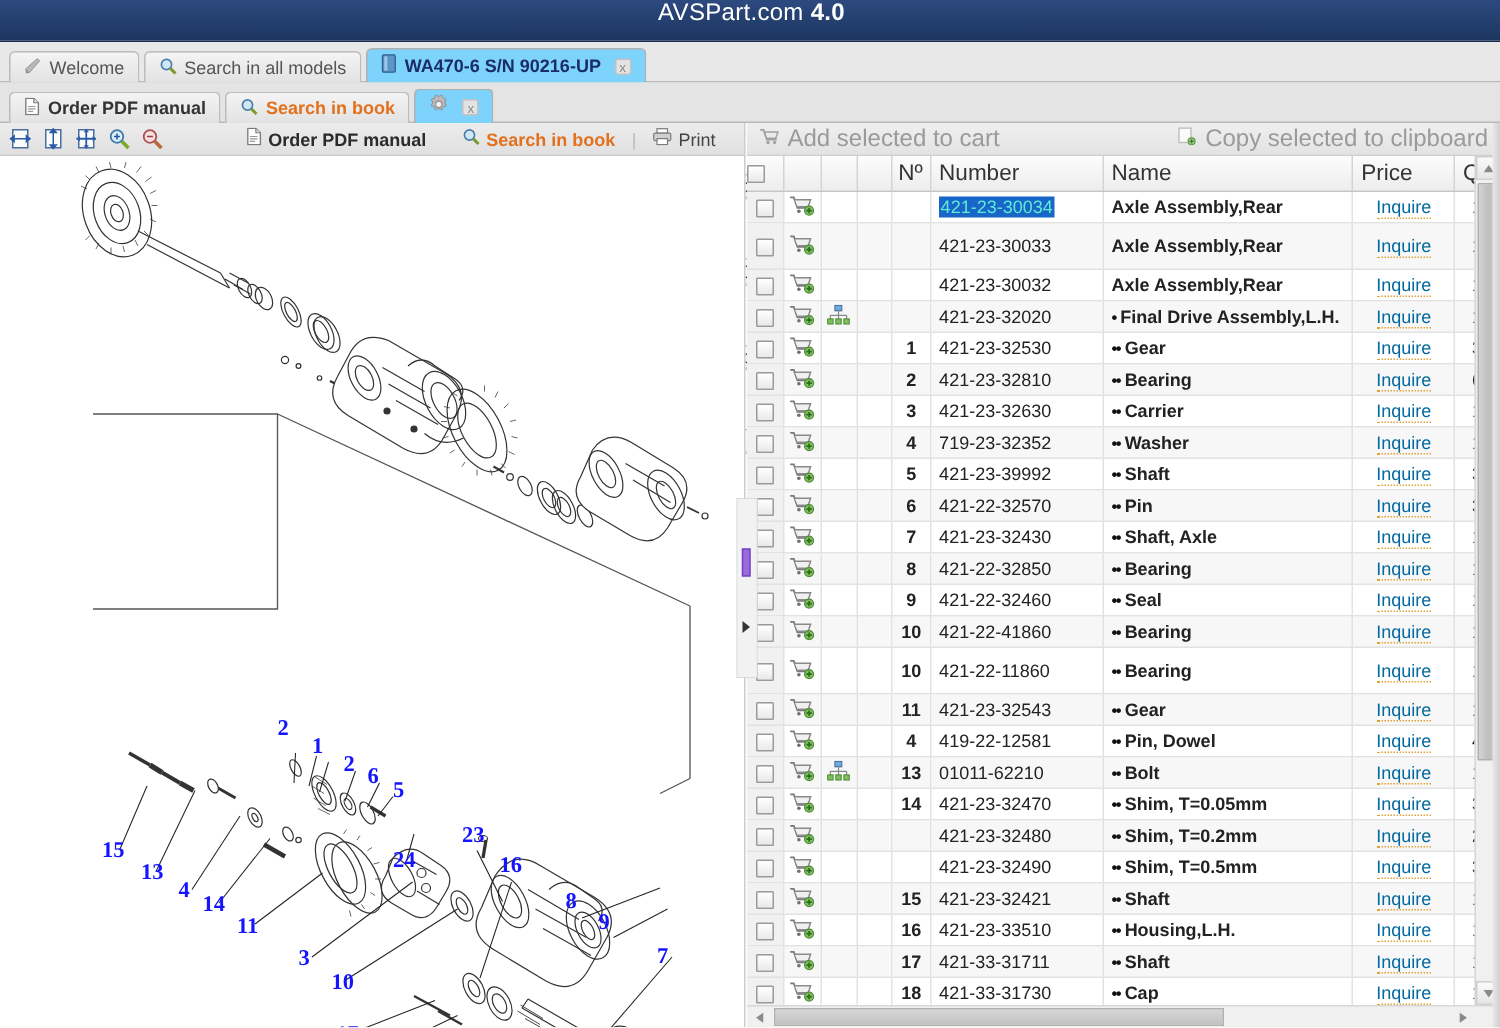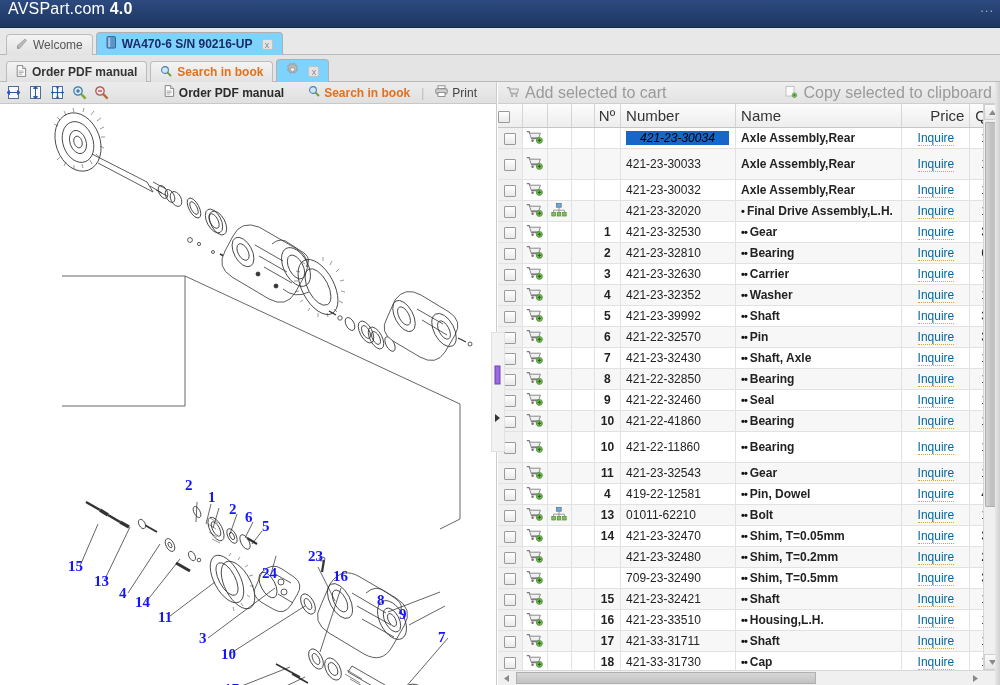--- a/index.html
+++ b/index.html
@@ -10,23 +10,24 @@
     font-family: "Liberation Sans", sans-serif;
     font-size: 12px;
     background: #ffffff;
   }
   #app { position: relative; width: 1000px; height: 685px; overflow: hidden; }
 
   
   .topbar {
     height: 28px;
     background: linear-gradient(to bottom, #2d4a80 0%, #24406f 50%, #1d3660 100%);
-    display: flex; align-items: flex-start;
+    display: flex; align-items: center;
     padding: 0 6px 0 8px;
     border-bottom: 1px solid #16284a;
+    flex-direction: column;
   }
   .brand {
     color: #ffffff; font-size: 16px; letter-spacing: .2px;
     font-family: "Liberation Sans", sans-serif;
     white-space: nowrap;
   }
   .brand b { font-weight: bold; }
   .topbar-spacer { flex: 1; }
   .tb-btn {
     background: linear-gradient(to bottom,#fefefe,#f1f1f1);
@@ -179,21 +180,21 @@
   .c-name { width: 152px; font-weight: bold; }
   .c-price { width: 62px; text-align: center; }
   .c-qty { width: 26px; text-align: center; color: #4b2a5a; }
   .chkbox {
     width: 12px; height: 12px; display: inline-block;
     border: 1px solid #9a9a9a;
     background: linear-gradient(to bottom,#ffffff,#e9e9e9);
     border-radius: 1px; cursor: pointer; vertical-align: middle;
   }
   .numsel {
-    background: #1766c8; color: #000000; padding: 0 14px; font-style: italic;
+    background: #1766c8; color: #5eead4; padding: 0 1px;
   }
   .inquire {
     color: #0369a1; text-decoration: none;
     border-bottom: 1px dotted #e2a23a;
     cursor: pointer;
   }
   .bullets { color: #111; letter-spacing: -1px; margin-right: 3px; font-size: 11px;}
 
   
   .vscroll {
@@ -283,20 +284,29 @@
     <div class="tab">
       <span>
         <svg width="12" height="12" viewBox="0 0 12 12">
           <path d="M1 8 L9 1 L10.5 2.5 L3.5 10.5 Z" fill="#b9b9b9" stroke="#8f8f8f" stroke-width=".6"></path>
           <path d="M1 8 L3.5 10.5 L1.2 11 Z" fill="#8f8f8f"></path>
         </svg>
       </span>
       <span>Welcome</span>
     </div>
 
+    <div class="tab">
+      <span>
+        <svg width="12" height="12" viewBox="0 0 12 12">
+          <circle cx="5" cy="5" r="3.4" fill="#cfe6f5" stroke="#4a7ea8" stroke-width="1.1"></circle>
+          <path d="M7.6 7.6 L11 11" stroke="#7a9a2e" stroke-width="2"></path>
+        </svg>
+      </span>
+      <span>Search in all models</span>
+    </div>
 
     <div class="tab active">
       <span>
         <svg width="11" height="13" viewBox="0 0 11 13">
           <rect x="1" y="0.6" width="8.5" height="11.5" rx="1" fill="#5d95c9" stroke="#2f5e8c" stroke-width=".9"></rect>
           <rect x="2.2" y="1.6" width="2" height="9.5" fill="#9fc7e8"></rect>
         </svg>
       </span>
       <span>WA470-6 S/N 90216-UP</span>
       <span class="closebtn">x</span>
@@ -676,21 +686,21 @@
           </colgroup>
           <thead>
             <tr>
               <th class="c-chk"><span class="chkbox"></span></th>
               <th class="c-cart"></th>
               <th class="c-tree"></th>
               <th class="c-blank"></th>
               <th class="c-no" style="text-align:left;padding-left:4px">Nº</th>
               <th>Number</th>
               <th>Name</th>
-              <th style="text-align:right">Price</th>
+              <th style="text-align:left">Price</th>
               <th style="text-align:center">Qty</th>
             </tr>
           </thead>
           <tbody id="grid-body">
               <tr>
                 <td class="c-chk"><span class="chkbox"></span></td>
                 <td class="c-cart"><span><svg width="17" height="14" viewBox="0 0 17 14">
   <path d="M0.8 1.6 h2.4 l2.4 7 h7.2" stroke="#7a7a7a" stroke-width="1.2" fill="none"></path>
   <path d="M3.8 3.2 h10.6 l-1.6 4.6 h-7" stroke="#8a8a8a" stroke-width="1" fill="#f0f0f0"></path>
   <circle cx="6.6" cy="10.8" r="1.2" fill="#6f6f6f"></circle>
@@ -826,21 +836,21 @@
   <path d="M0.8 1.6 h2.4 l2.4 7 h7.2" stroke="#7a7a7a" stroke-width="1.2" fill="none"></path>
   <path d="M3.8 3.2 h10.6 l-1.6 4.6 h-7" stroke="#8a8a8a" stroke-width="1" fill="#f0f0f0"></path>
   <circle cx="6.6" cy="10.8" r="1.2" fill="#6f6f6f"></circle>
   <circle cx="11.6" cy="10.8" r="1.2" fill="#6f6f6f"></circle>
   <circle cx="13.4" cy="10.4" r="3" fill="#7dc05c" stroke="#4d8a36" stroke-width=".8"></circle>
   <path d="M13.4 8.6 v3.6 M11.6 10.4 h3.6" stroke="#2f6a22" stroke-width="1.1"></path>
                     </svg></span></td>
                 <td class="c-tree"></td>
                 <td class="c-blank"></td>
                 <td class="c-no">4</td>
-                <td class="c-num">421-23-32352</td>
+                <td class="c-num">719-23-32352</td>
                 <td class="c-name"><span class="bullets">••</span>Washer</td>
                 <td class="c-price"><span class="inquire">Inquire</span></td>
                 <td class="c-qty">1</td>
               </tr>
               <tr>
                 <td class="c-chk"><span class="chkbox"></span></td>
                 <td class="c-cart"><span><svg width="17" height="14" viewBox="0 0 17 14">
   <path d="M0.8 1.6 h2.4 l2.4 7 h7.2" stroke="#7a7a7a" stroke-width="1.2" fill="none"></path>
   <path d="M3.8 3.2 h10.6 l-1.6 4.6 h-7" stroke="#8a8a8a" stroke-width="1" fill="#f0f0f0"></path>
   <circle cx="6.6" cy="10.8" r="1.2" fill="#6f6f6f"></circle>
@@ -1066,21 +1076,21 @@
   <path d="M0.8 1.6 h2.4 l2.4 7 h7.2" stroke="#7a7a7a" stroke-width="1.2" fill="none"></path>
   <path d="M3.8 3.2 h10.6 l-1.6 4.6 h-7" stroke="#8a8a8a" stroke-width="1" fill="#f0f0f0"></path>
   <circle cx="6.6" cy="10.8" r="1.2" fill="#6f6f6f"></circle>
   <circle cx="11.6" cy="10.8" r="1.2" fill="#6f6f6f"></circle>
   <circle cx="13.4" cy="10.4" r="3" fill="#7dc05c" stroke="#4d8a36" stroke-width=".8"></circle>
   <path d="M13.4 8.6 v3.6 M11.6 10.4 h3.6" stroke="#2f6a22" stroke-width="1.1"></path>
                     </svg></span></td>
                 <td class="c-tree"></td>
                 <td class="c-blank"></td>
                 <td class="c-no"></td>
-                <td class="c-num">709-23-32490</td>
+                <td class="c-num">421-23-32490</td>
                 <td class="c-name"><span class="bullets">••</span>Shim, T=0.5mm</td>
                 <td class="c-price"><span class="inquire">Inquire</span></td>
                 <td class="c-qty">3</td>
               </tr>
               <tr class="alt">
                 <td class="c-chk"><span class="chkbox"></span></td>
                 <td class="c-cart"><span><svg width="17" height="14" viewBox="0 0 17 14">
   <path d="M0.8 1.6 h2.4 l2.4 7 h7.2" stroke="#7a7a7a" stroke-width="1.2" fill="none"></path>
   <path d="M3.8 3.2 h10.6 l-1.6 4.6 h-7" stroke="#8a8a8a" stroke-width="1" fill="#f0f0f0"></path>
   <circle cx="6.6" cy="10.8" r="1.2" fill="#6f6f6f"></circle>

